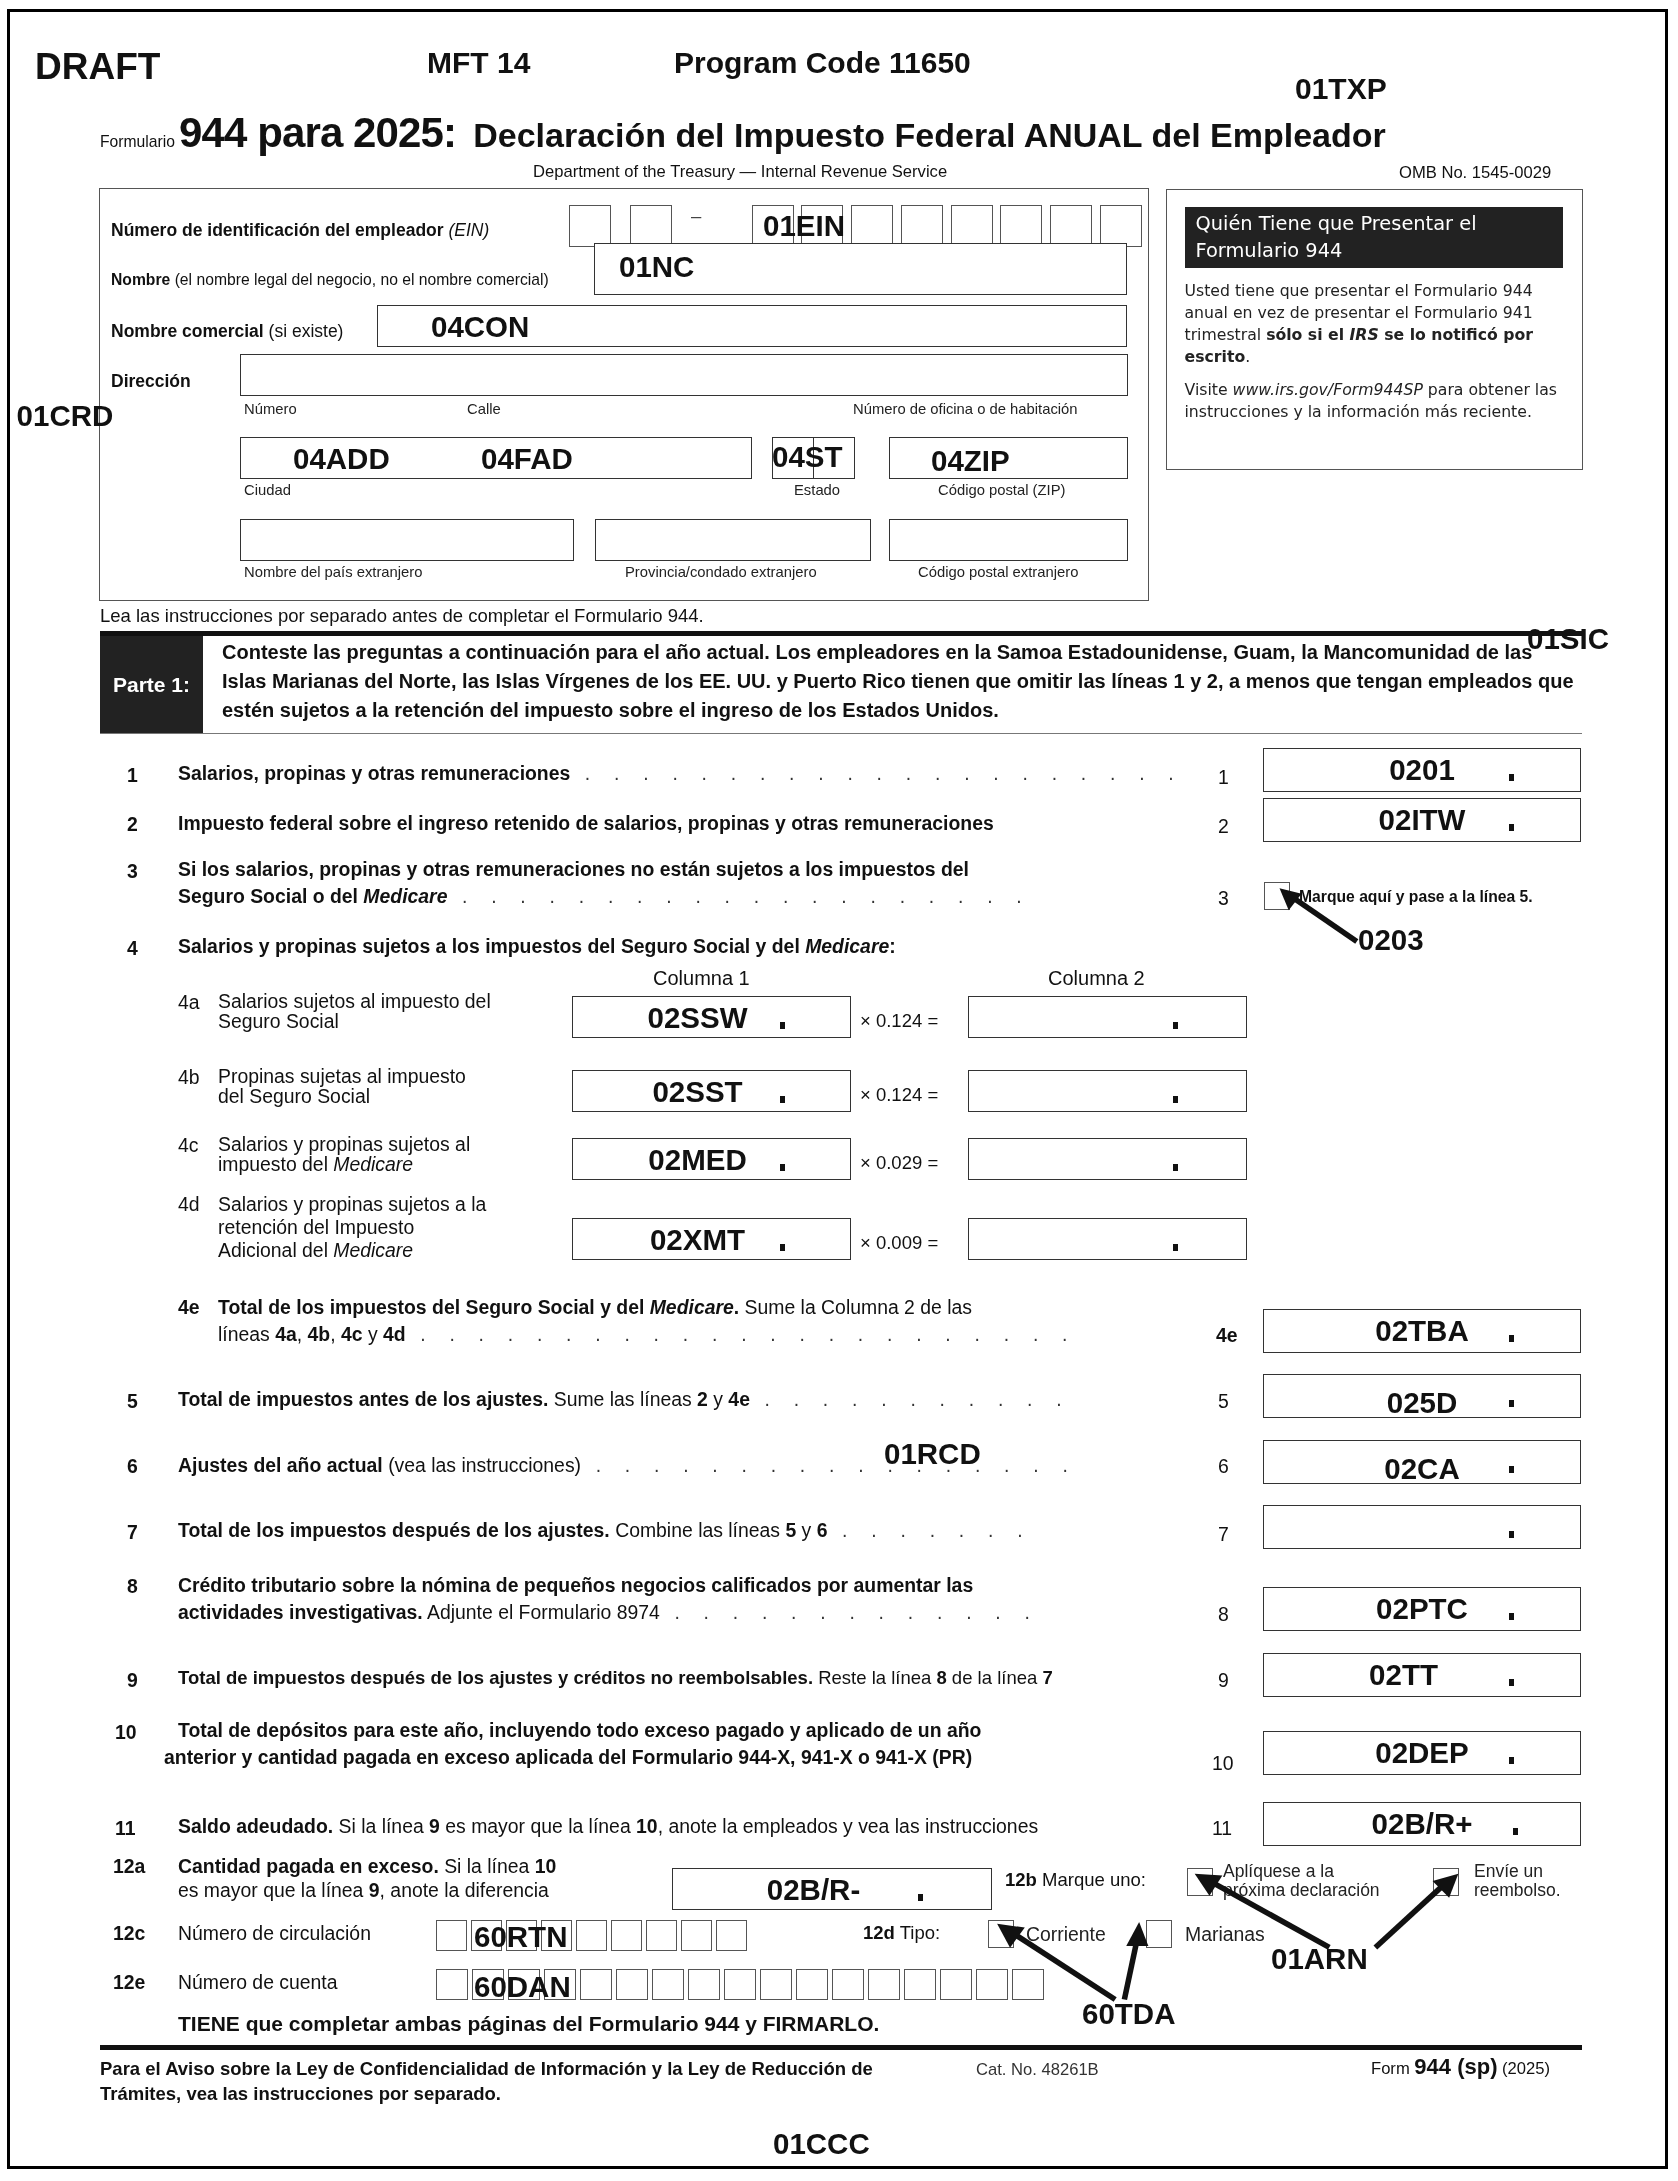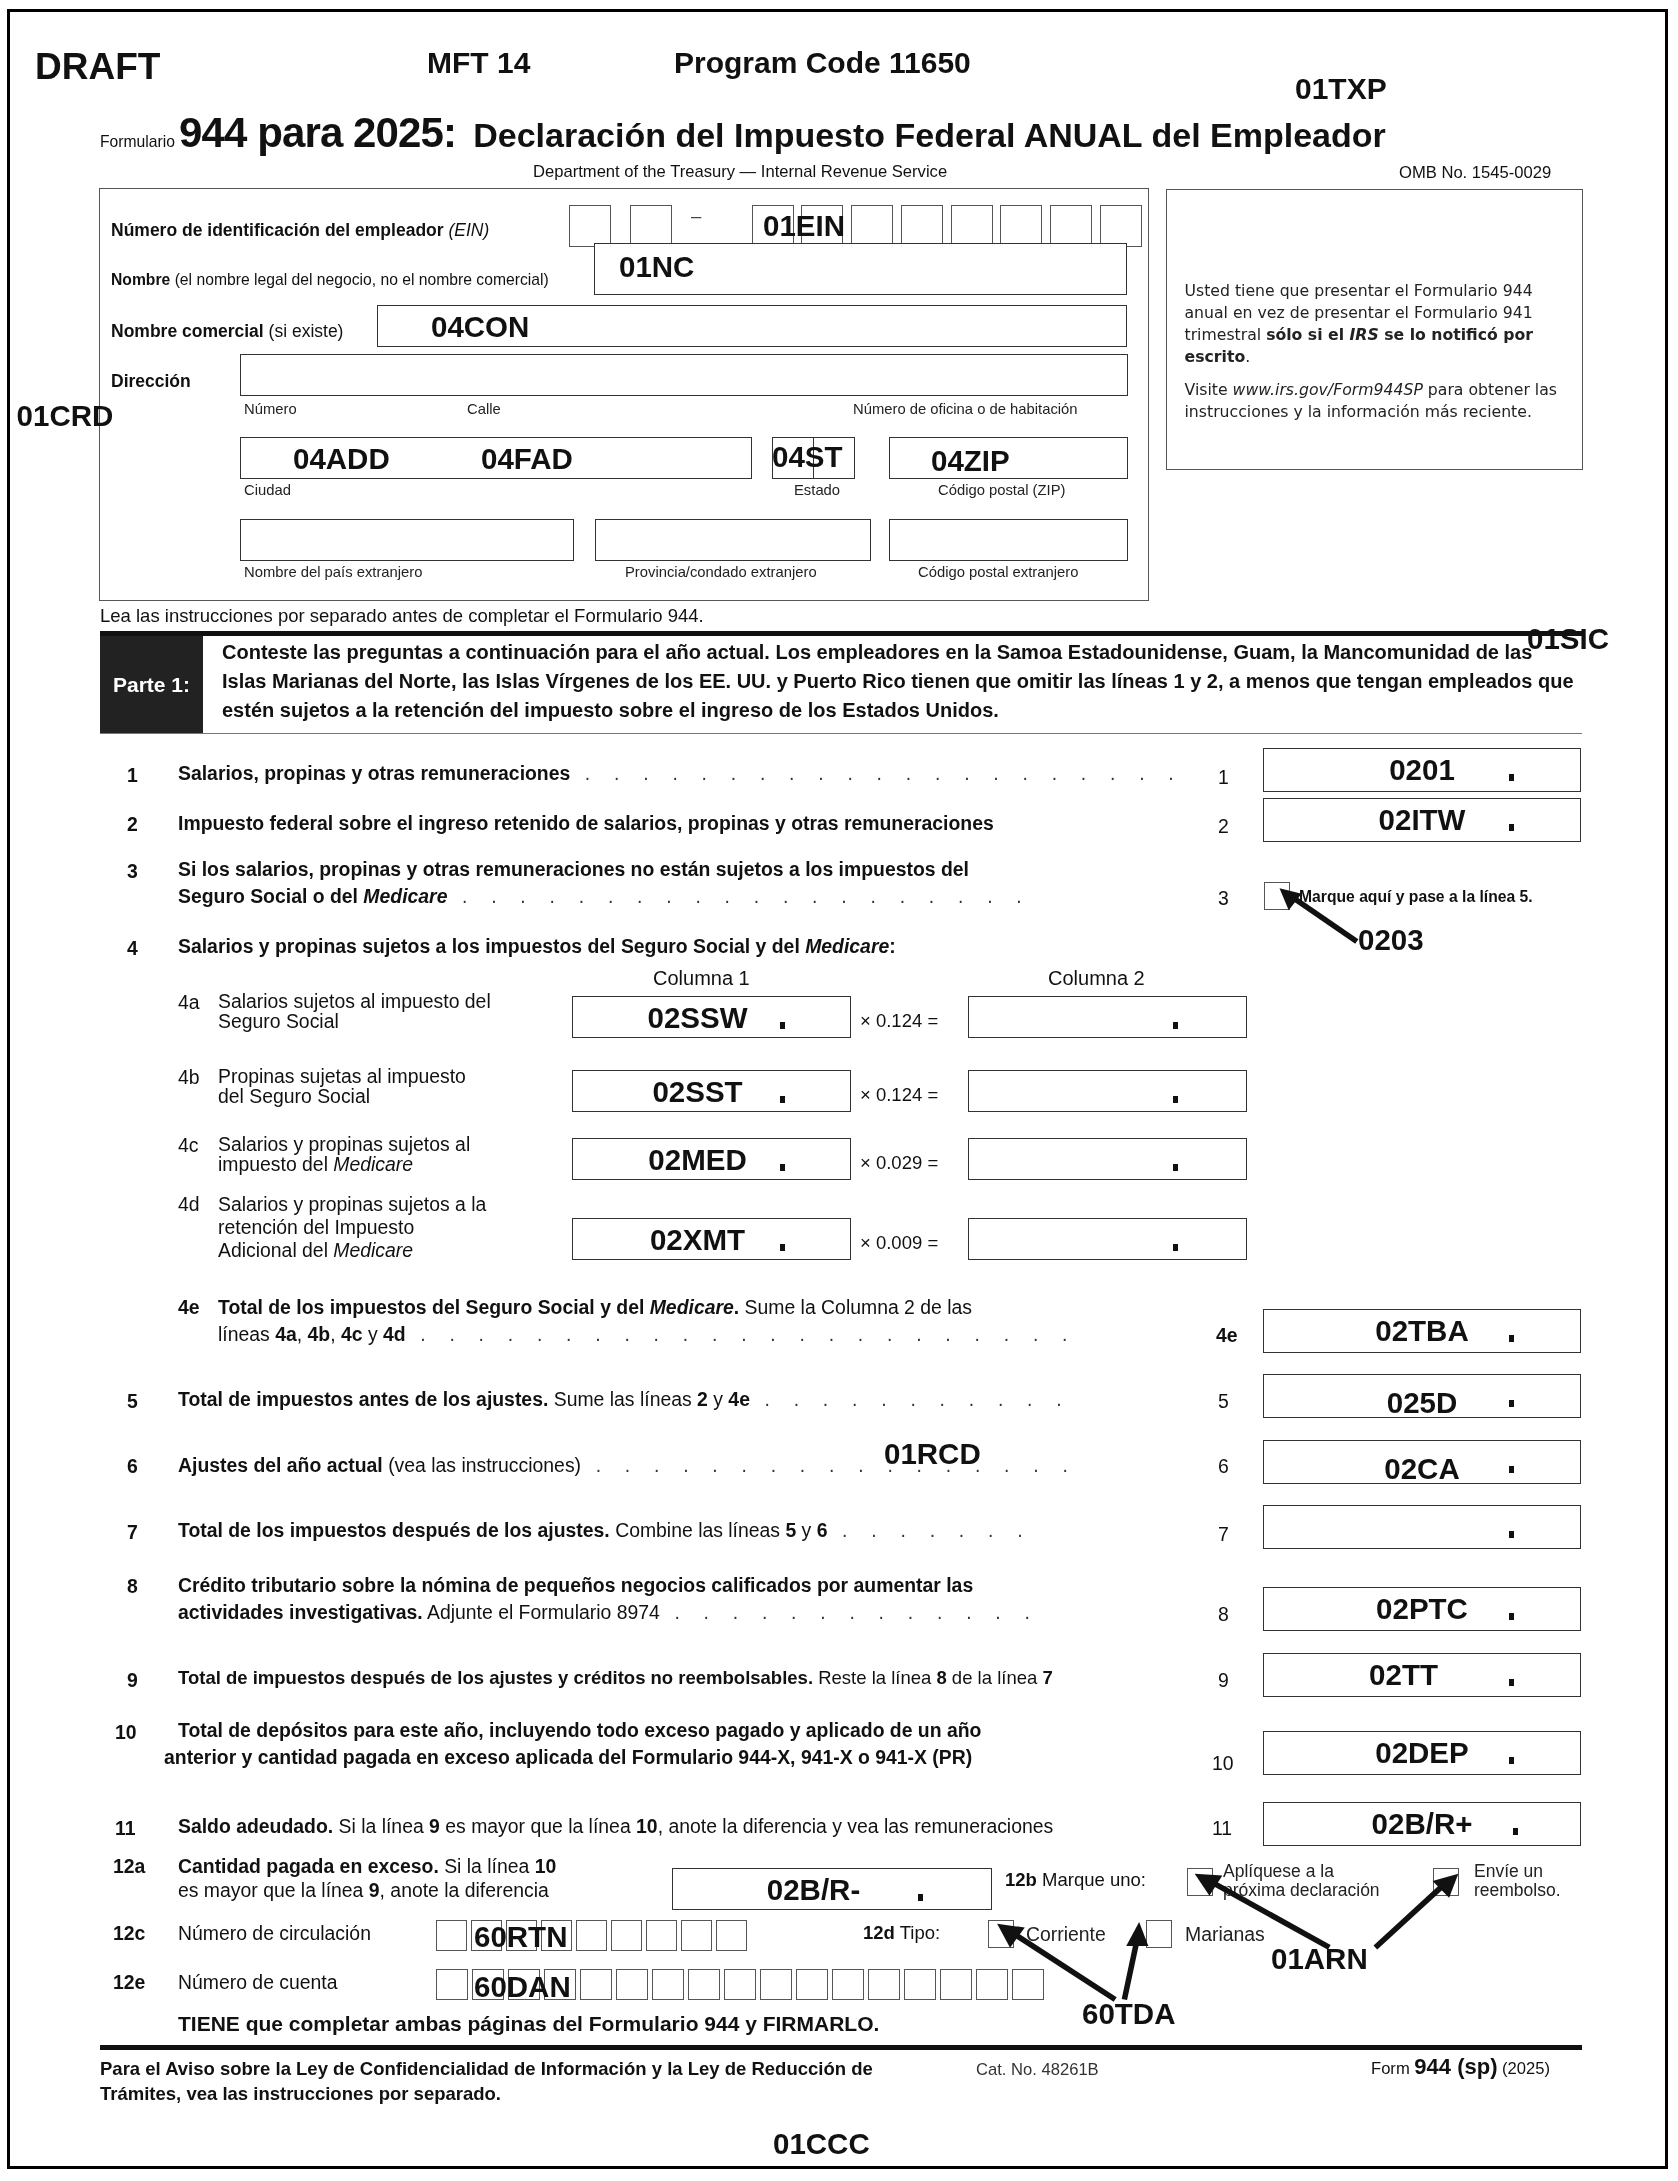--- a/index.html
+++ b/index.html
@@ -88,20 +88,21 @@
 <div class="abs xs" style="left:938px;top:482px;">Código postal (ZIP)</div>
 
 <div class="box" style="left:240px;top:519px;width:334px;height:42px;border-width:1.4px;"></div>
 <div class="box" style="left:595px;top:519px;width:276px;height:42px;border-width:1.4px;"></div>
 <div class="box" style="left:889px;top:519px;width:239px;height:42px;border-width:1.4px;"></div>
 <div class="abs xs" style="left:244px;top:564px;">Nombre del país extranjero</div>
 <div class="abs xs" style="left:625px;top:564px;">Provincia/condado extranjero</div>
 <div class="abs xs" style="left:918px;top:564px;">Código postal extranjero</div>
 
 <div class="box" style="left:1166px;top:189px;width:417px;height:281px;border-width:1.4px;border-color:#555;">
+  <div style="position:absolute;left:17.5px;top:16.6px;width:378px;background:#222;color:#fff;font-family:'DejaVu Sans',sans-serif;font-size:19.4px;line-height:27px;padding:3.7px 11px;box-sizing:border-box;">Quién Tiene que Presentar el Formulario 944</div>
   <div style="position:absolute;left:17.5px;top:90px;width:388px;font-family:'DejaVu Sans',sans-serif;font-size:15.7px;line-height:22px;color:#222;">
     <span>Usted tiene que presentar el Formulario 944 anual en vez de presentar el Formulario 941 trimestral </span><b>sólo si el </b><b><i>IRS</i></b><b> se lo notificó por escrito</b><span>.</span>
     <div style="height:11px;"></div>
     <span>Visite </span><i>www.irs.gov/Form944SP</i><span> para obtener las instrucciones y la información más reciente.</span>
   </div>
 </div>
 
 <div class="abs" style="left:100px;top:605px;font-size:18.5px;">Lea las instrucciones por separado antes de completar el Formulario 944.</div>
 <div class="abs code" style="left:1527px;top:587px;margin-top:35px;">01SIC</div>
 
@@ -202,21 +203,21 @@
 <div class="linenum" style="left:1218px;top:1669px;font-weight:normal;">9</div>
 <div class="amt" style="left:1263px;top:1653px;width:318px;height:44px;"><span style="margin-right:37px;">02TT</span><span class="dot" style="left:245px;top:25px;"></span></div>
 
 <div class="linenum" style="left:115px;top:1721px;">10</div>
 <div class="lbl b" style="left:178px;top:1719px;">Total de depósitos para este año, incluyendo todo exceso pagado y aplicado de un año</div>
 <div class="lbl b" style="left:164px;top:1746px;">anterior y cantidad pagada en exceso aplicada del Formulario 944-X, 941-X o 941-X (PR)</div>
 <div class="linenum" style="left:1212px;top:1752px;font-weight:normal;">10</div>
 <div class="amt" style="left:1263px;top:1731px;width:318px;height:44px;"><span>02DEP</span><span class="dot" style="left:245px;top:25px;"></span></div>
 
 <div class="linenum" style="left:115px;top:1817px;">11</div>
-<div class="lbl" style="left:178px;top:1815px;"><b>Saldo adeudado.</b><span> Si la línea </span><b>9</b><span> es mayor que la línea </span><b>10</b><span>, anote la diferencia y vea las remuneraciones</span></div>
+<div class="lbl" style="left:178px;top:1815px;"><b>Saldo adeudado.</b><span> Si la línea </span><b>9</b><span> es mayor que la línea </span><b>10</b><span>, anote la empleados y vea las instrucciones</span></div>
 <div class="linenum" style="left:1212px;top:1817px;font-weight:normal;">11</div>
 <div class="amt" style="left:1263px;top:1802px;width:318px;height:44px;"><span>02B/R+</span><span class="dot" style="left:249px;top:25px;"></span></div>
 
 <div class="linenum" style="left:113px;top:1855px;">12a</div>
 <div class="lbl" style="left:178px;top:1854px;line-height:24px;"><b>Cantidad pagada en exceso.</b><span> Si la línea </span><b>10</b><br><span>es mayor que la línea </span><b>9</b><span>, anote la diferencia</span></div>
 <div class="amt" style="left:672px;top:1868px;width:320px;height:42px;"><span style="margin-right:37px;">02B/R-</span><span class="dot" style="left:245px;top:25px;"></span></div>
 
 <div class="lbl" style="left:1005px;top:1869px;font-size:18.5px;"><b>12b</b><span> Marque uno:</span></div>
 <div class="cell" style="left:1187px;top:1868px;width:26px;height:28px;"></div>
 <div class="abs" style="left:1223px;top:1862px;font-size:17.5px;line-height:19.4px;color:#222;"><span>Aplíquese a la</span><br><span>próxima declaración</span></div>

